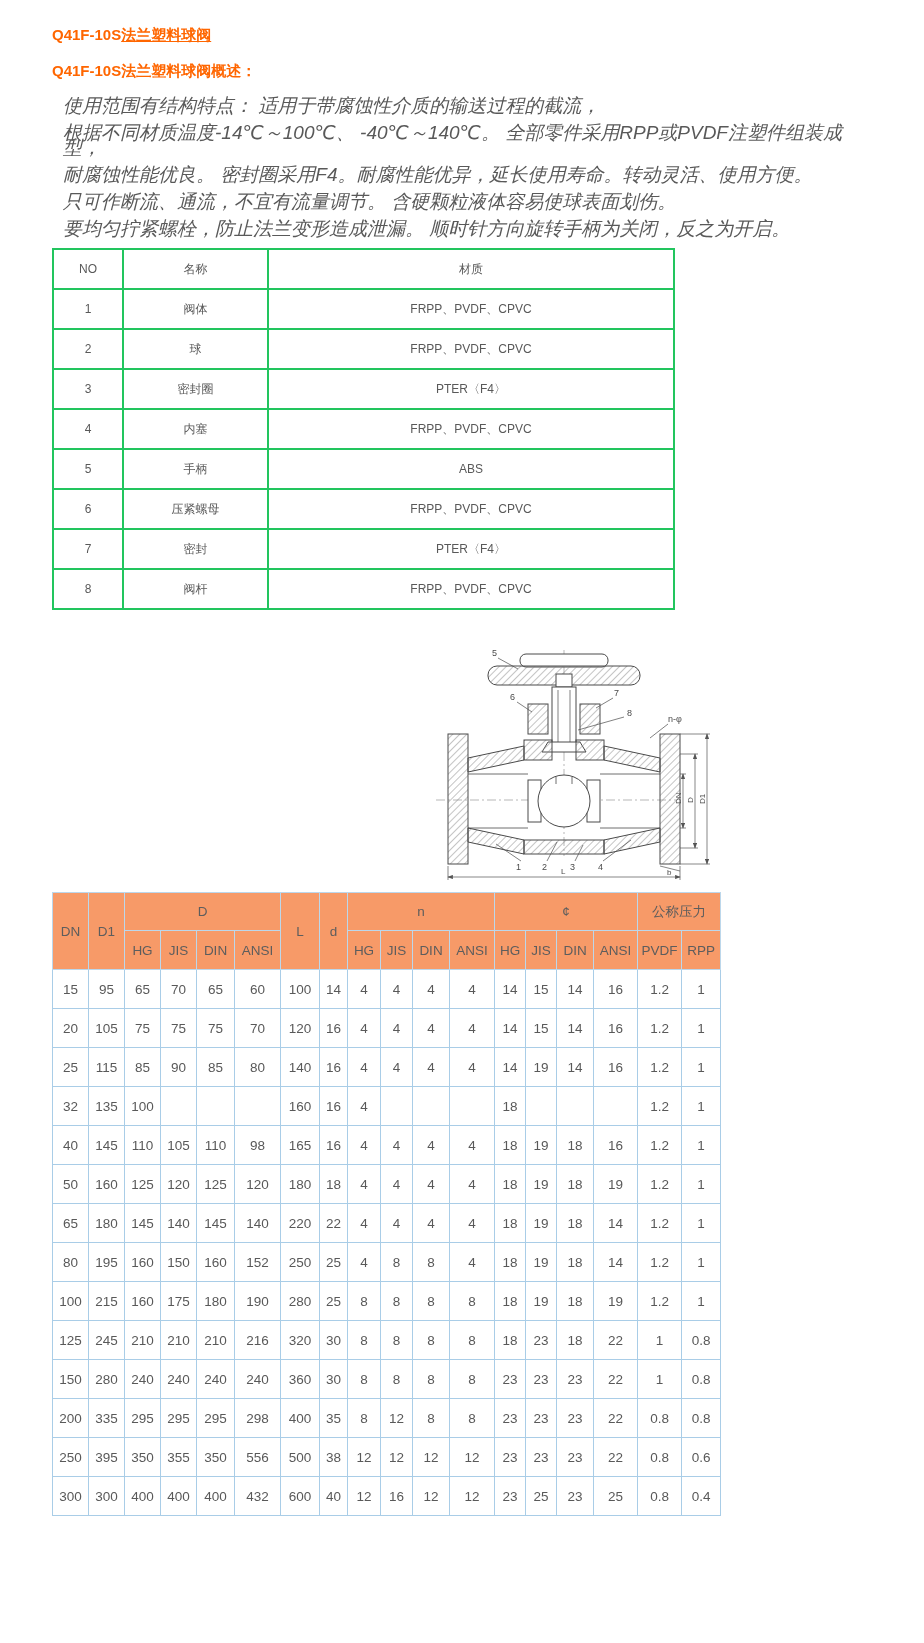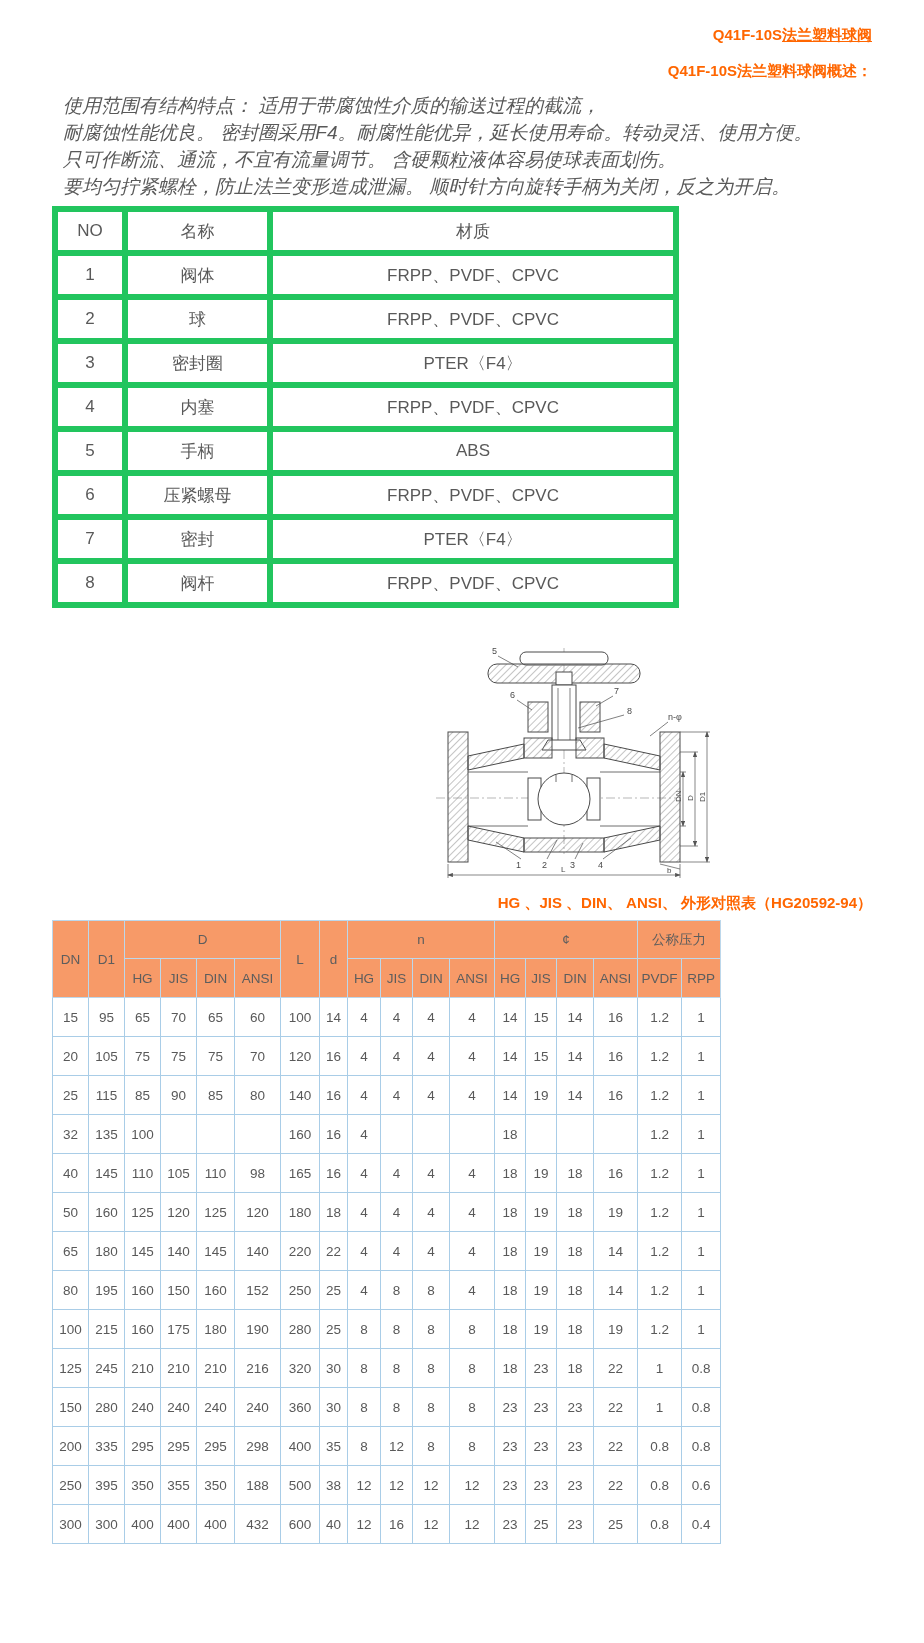--- a/index.html
+++ b/index.html
@@ -5,33 +5,33 @@
   html,body { margin:0; padding:0; background:#ffffff; }
   body {
     width:924px; min-height:1643px;
     font-family:"Liberation Sans","DejaVu Sans",sans-serif;
     color:#595959;
   }
   .wrap { padding:26px 0 70px 52px; width:820px; }
 
   .h-orange {
     color:#ff6600; font-size:15px; font-weight:bold;
-    margin:0 0 19px 0; line-height:17px;text-align:right;
+    margin:0 0 19px 0; line-height:17px;
   }
   .title-link { color:#ff6600; text-decoration:underline; cursor:pointer; }
 
   .paras p { font-size:19px; line-height:15px; margin:0 0 12px 11px;font-style:italic; }
 
   .sec-gap { margin-top:9px; margin-bottom:13px; }
 
   table { border-collapse:collapse; table-layout:fixed; }
   table.parts { width:621px; }
   table.parts th, table.parts td {
-    border:6px solid #22c55e; text-align:center; vertical-align:middle;
-    font-size:17px; font-weight:normal; color:#595959; height:38px;
+    border:2px solid #22c55e; text-align:center; vertical-align:middle;
+    font-size:12px; font-weight:normal; color:#595959; height:38px;
     padding:0; overflow:hidden; white-space:nowrap;
   }
 
   .diagram-box { margin:32px 0 10px 372px; width:300px; height:240px; }
   .diagram-box svg { display:block; }
 
   table.dims { width:668px; }
   table.dims th {
     background:#f79a68; border:1px solid #bcd7eb; color:#5d5d5d;
     font-weight:normal; font-size:13.5px; padding:0; white-space:nowrap;
@@ -48,20 +48,21 @@
 <body>
 
 <div class="wrap">
 
   <h3 class="h-orange"><span>Q41F-10S</span><a class="title-link">法兰塑料球阀</a></h3>
 
   <h3 class="h-orange">Q41F-10S法兰塑料球阀概述：</h3>
 
   <div class="paras">
     <p>使用范围有结构特点： 适用于带腐蚀性介质的输送过程的截流，</p>
+    <p>根据不同材质温度-14℃～100℃、 -40℃～140℃。 全部零件采用RPP或PVDF注塑件组装成型，</p>
     <p>耐腐蚀性能优良。 密封圈采用F4。耐腐性能优异，延长使用寿命。转动灵活、使用方便。</p>
     <p>只可作断流、通流，不宜有流量调节。 含硬颗粒液体容易使球表面划伤。</p>
     <p>要均匀拧紧螺栓，防止法兰变形造成泄漏。 顺时针方向旋转手柄为关闭，反之为开启。</p>
   </div>
 
 
   <table class="parts">
     <colgroup>
         <col style="width:70px">
         <col style="width:145px">
@@ -209,21 +210,20 @@
       <g fill="#4a4a4a" font-size="8" font-family="Liberation Sans, sans-serif">
         <text x="257" y="162" transform="rotate(-90 257 162)">DN</text>
         <text x="269" y="161" transform="rotate(-90 269 161)">D</text>
         <text x="281" y="162" transform="rotate(-90 281 162)">D1</text>
         <text x="137" y="232">L</text>
         <text x="243" y="233">b</text>
       </g>
     </svg>
   </div>
 
-  <h3 class="h-orange dims-heading">HG 、JIS 、DIN、 ANSI、 外形对照表（HG20592-94）</h3>
 
   <table class="dims">
     <colgroup>
       <col style="width:36px">
         <col style="width:36px">
       <col style="width:36px">
         <col style="width:36px">
         <col style="width:38px">
         <col style="width:46px">
       <col style="width:39px">
@@ -507,21 +507,21 @@
           <td>22</td>
           <td>0.8</td>
           <td>0.8</td>
         </tr>
         <tr>
           <td>250</td>
           <td>395</td>
           <td>350</td>
           <td>355</td>
           <td>350</td>
-          <td>188</td>
+          <td>556</td>
           <td>500</td>
           <td>38</td>
           <td>12</td>
           <td>12</td>
           <td>12</td>
           <td>12</td>
           <td>23</td>
           <td>23</td>
           <td>23</td>
           <td>22</td>

